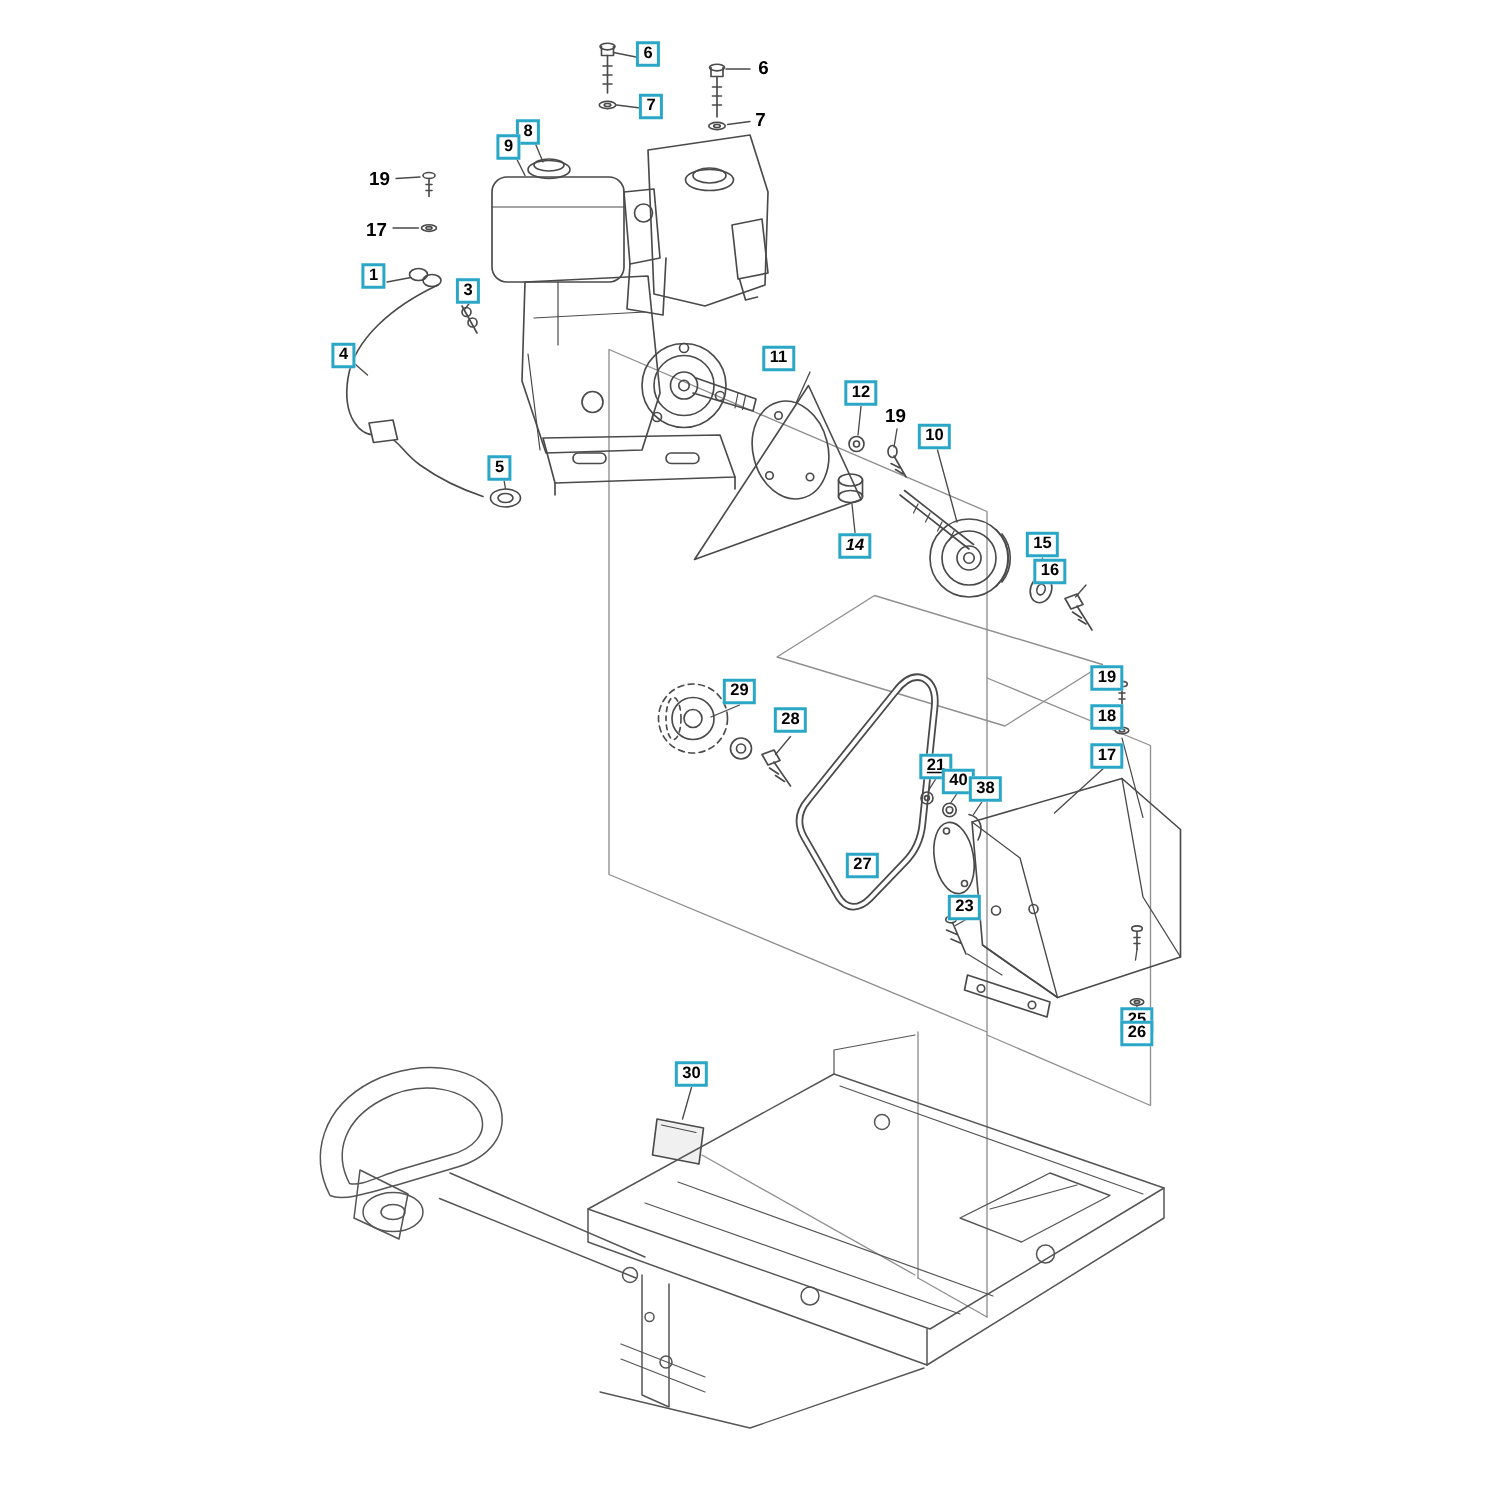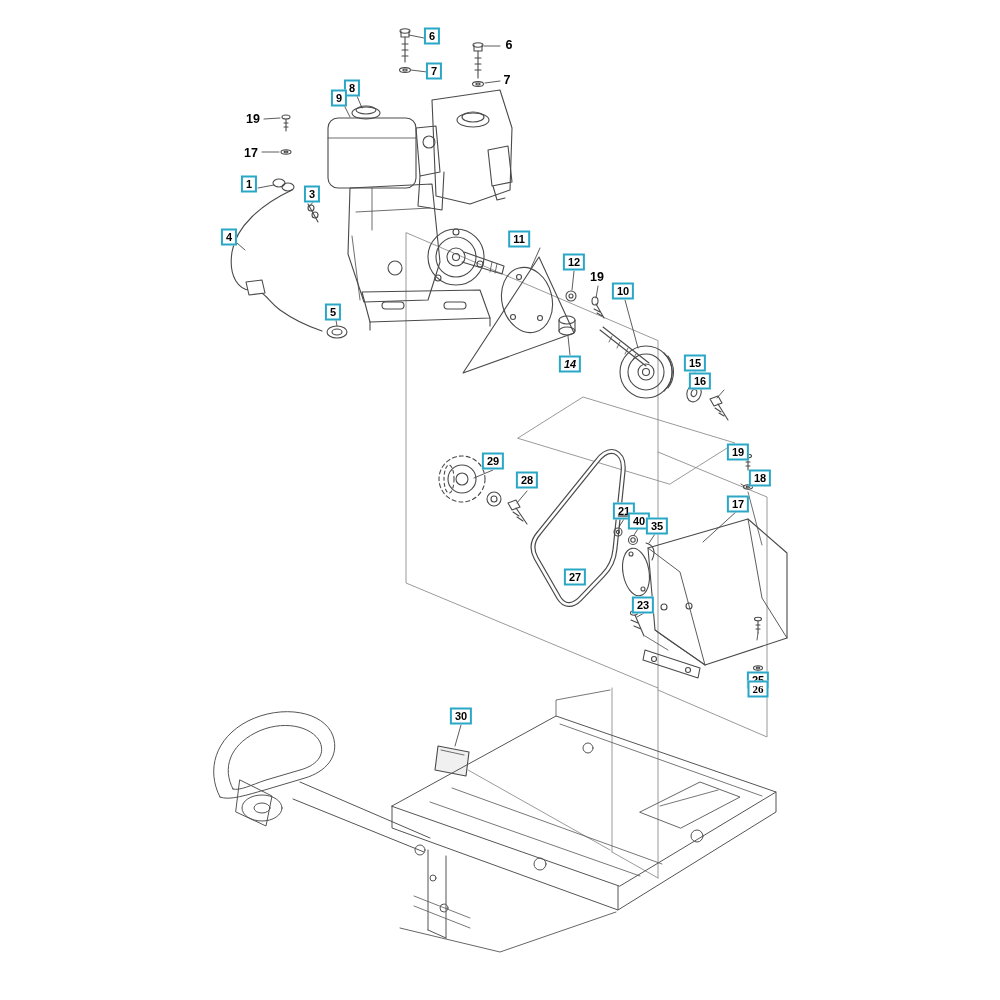--- a/index.html
+++ b/index.html
@@ -288,26 +288,26 @@
       <div class="callout boxed" style="left: 229px; top: 237px;">4</div>
       <div class="callout boxed" style="left: 333px; top: 312px;">5</div>
       <div class="callout boxed" style="left: 519px; top: 239px; text-align: center;">11</div>
       <div class="callout boxed" style="left: 574px; top: 262px;">12</div>
       <div class="callout plain" style="left: 597px; top: 277px;">19</div>
       <div class="callout boxed" style="left: 623px; top: 291px;">10</div>
       <div class="callout boxed" style="left: 570px; top: 364px; font-style: italic;">14</div>
       <div class="callout boxed" style="left: 695px; top: 363px;">15</div>
       <div class="callout boxed" style="left: 700px; top: 381px;">16</div>
       <div class="callout boxed" style="left: 738px; top: 452px;">19</div>
-      <div class="callout boxed" style="left: 760px; top: 478px;">18</div>
+      <div class="callout boxed" style="left: 738px; top: 478px;">18</div>
       <div class="callout boxed" style="left: 738px; top: 504px;">17</div>
       <div class="callout boxed" style="left: 493px; top: 461px;">29</div>
       <div class="callout boxed" style="left: 527px; top: 464px; margin-top: 16px;">28</div>
       <div class="callout boxed" style="left: 624px; top: 511px; text-decoration: underline;">21</div>
       <div class="callout boxed" style="left: 639px; top: 521px;">40</div>
-      <div class="callout boxed" style="left: 657px; top: 526px;">35</div>
+      <div class="callout boxed" style="left: 657px; top: 526px;">38</div>
       <div class="callout boxed" style="left: 575px; top: 577px;">27</div>
       <div class="callout boxed" style="left: 643px; top: 605px;">23</div>
       <div class="callout boxed" style="left: 758px; top: 680px;">25</div>
-      <div class="callout boxed" style="left: 758px; top: 689px; font-family: Liberation Serif, serif;">26</div>
+      <div class="callout boxed" style="left: 758px; top: 689px;">26</div>
       <div class="callout boxed" style="left: 461px; top: 716px; text-align: right;">30</div>
     </div>
 </div>
 
 </body></html>

